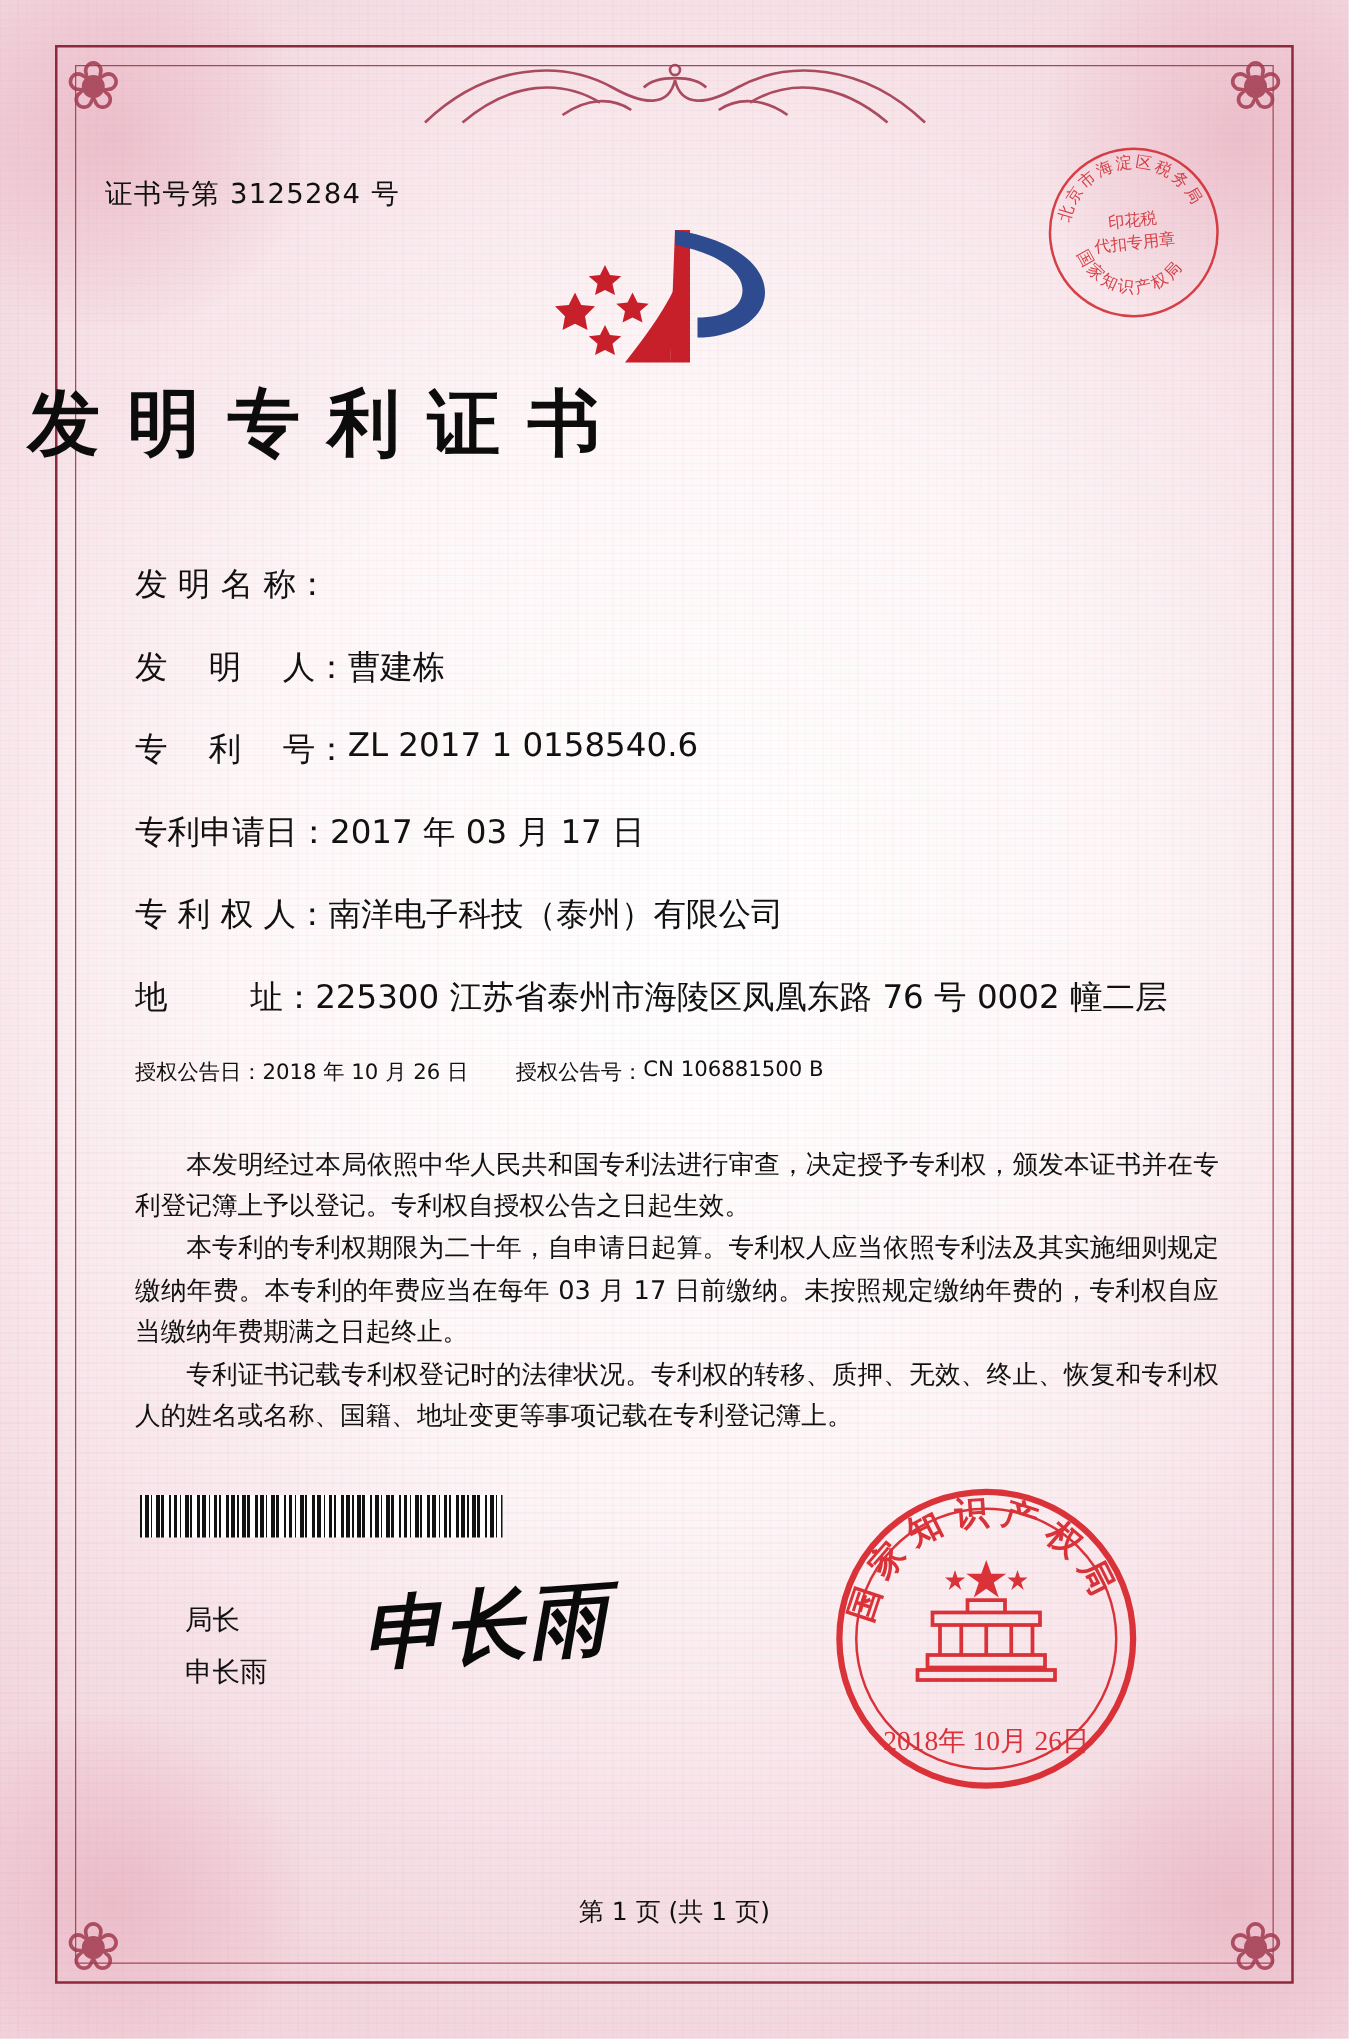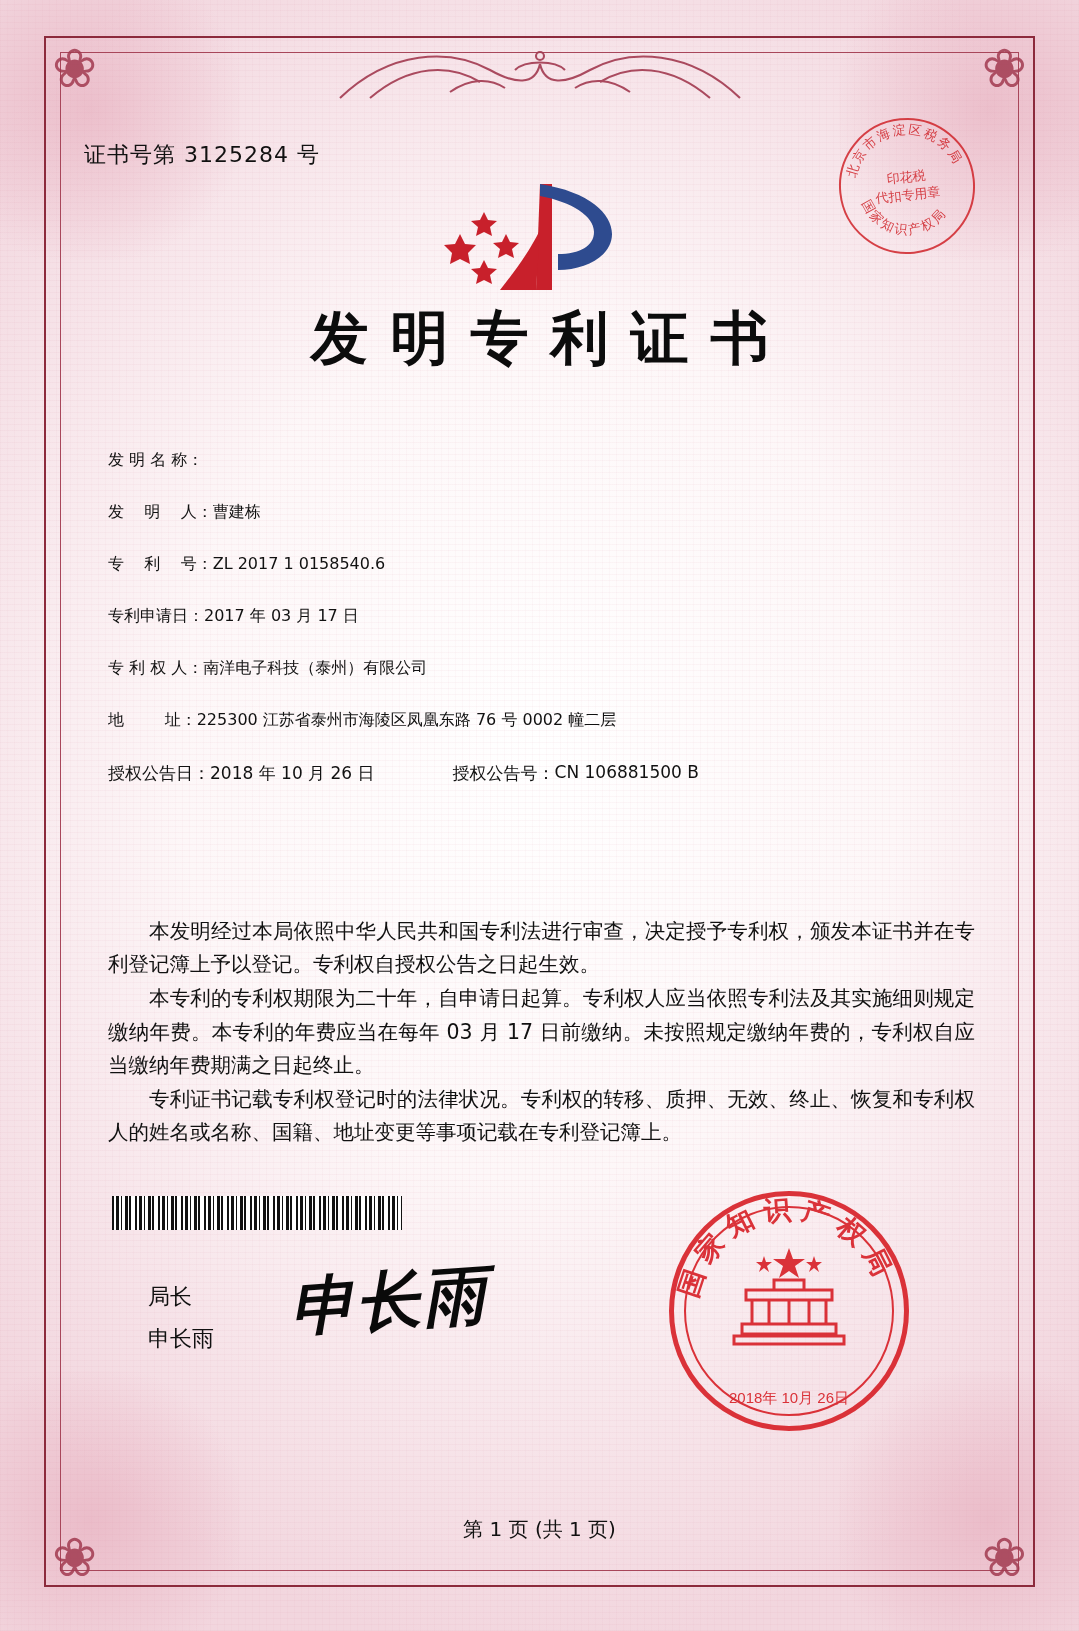--- a/index.html
+++ b/index.html
@@ -58,43 +58,43 @@
     font-family:"DejaVu Sans", sans-serif;
     text-align:right;
   }
 
   .emblem{
     position:absolute;left:50%;top:168px;transform:translateX(-50%);
     width:200px;height:130px;
   }
 
   .title{
-    position:absolute;left:0;right:0;top:300px;text-align:center;
+    position:absolute;left:0;right:0;top:300px;
     font-size:58px;letter-spacing:22px;color:#0c0c0c;
     font-weight:bold;
     font-family:"DejaVu Sans", sans-serif;
     text-indent:22px;
   }
 
   .fields{
     position:absolute;left:108px;right:100px;top:450px;
     font-family:"DejaVu Sans", sans-serif;
     color:#111;
   }
   .field{
     display:flex;align-items:flex-start;
-    font-size:16px;margin-bottom:31px;
+    font-size:26px;margin-bottom:31px;
   }
   .f-label{
     white-space:pre;
     flex:0 0 auto;
   }
   .f-value{flex:1 1 auto;}
   .row-two{display:flex;align-items:flex-start;font-size:17px;margin-bottom:10px;}
-  .row-two .part2{margin-left:78px;}
+  .row-two .part2{margin-left:38px;}
 
   .paras{
     position:absolute;left:108px;right:104px;top:915px;
     font-family:"DejaVu Sans", sans-serif;
     color:#111;font-size:20.5px;line-height:1.62;
     text-align:justify;
   }
   .paras p{margin:0 0 1px 0;text-indent:2em;}
 
   .barcode{
@@ -138,22 +138,22 @@
 
   
   .seal{
     position:absolute;right:170px;bottom:200px;
     width:230px;height:230px;border-radius:50%;
     border:5px solid #d8232a;
     color:#d8232a;opacity:.92;
   }
   .seal-date{
     position:absolute;left:50%;bottom:18px;transform:translateX(-50%);
-    font-size:15px;white-space:nowrap;color:#d8232a;
-    font-family:Liberation Sans, sans-serif;
+    font-size:22px;white-space:nowrap;color:#d8232a;
+    font-family:Liberation Serif, serif;
   }
 
   .page-foot{
     position:absolute;left:0;right:0;bottom:88px;text-align:center;
     font-size:20px;color:#111;
     font-family:"DejaVu Sans", sans-serif;
   }
 </style>
 </head>
 <body>

